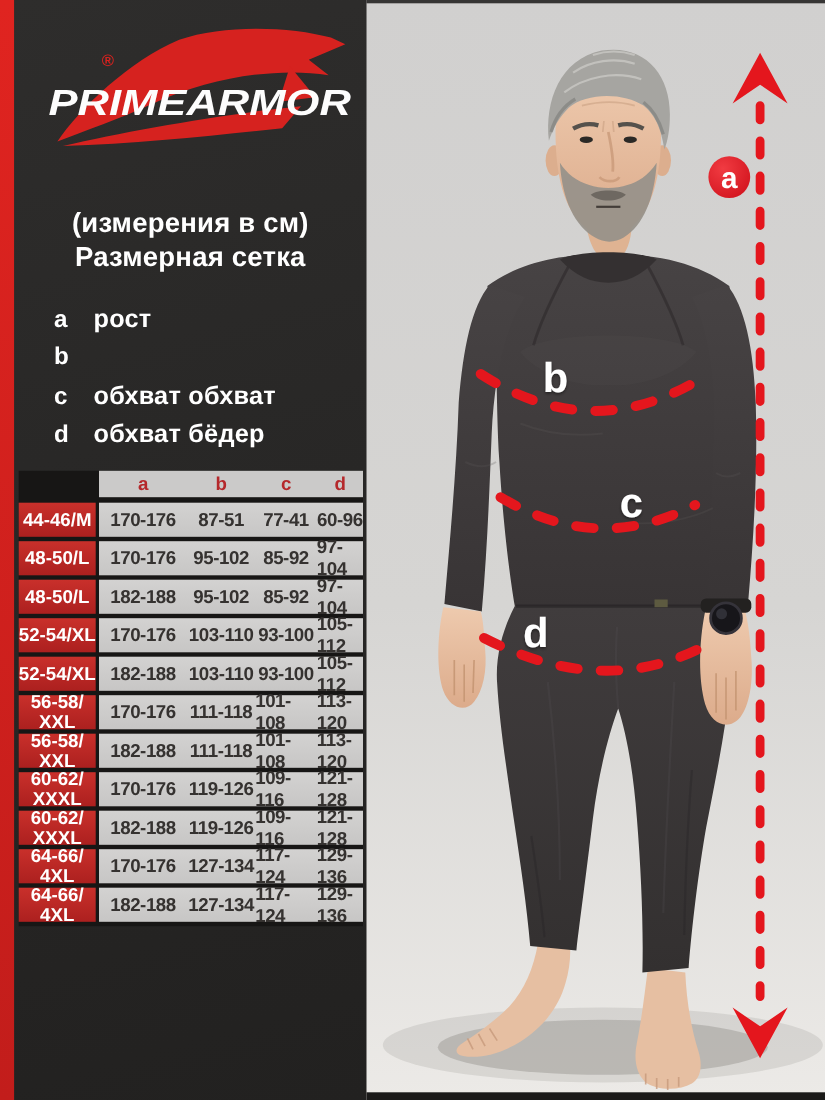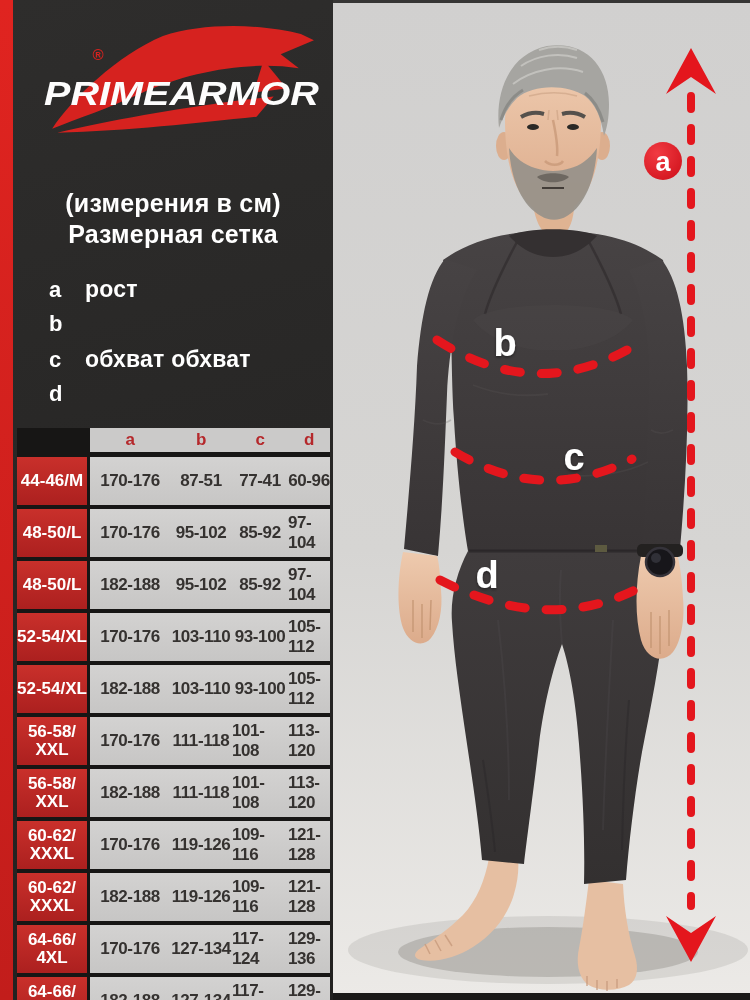--- a/index.html
+++ b/index.html
@@ -19,21 +19,21 @@
   .legend li{display:flex;align-items:baseline;height:35px;color:#fff;}
   .legend .key{width:36px;font-size:22px;font-weight:bold;}
   .legend .lab{font-size:23px;font-weight:bold;letter-spacing:.2px;}
   
   .size-table{position:absolute;left:4px;top:428px;width:313px;background:#171615;}
   .trow{display:flex;gap:3px;margin-bottom:4px;}
   .tsize{width:70px;display:flex;align-items:center;justify-content:center;text-align:center;
          color:#fff;font-weight:bold;font-size:17px;line-height:18px;white-space:pre-line;
          background:linear-gradient(180deg,#c9302b,#ac201f);}
   .tstrip{width:240px;display:flex;background:linear-gradient(180deg,#d3d2d1,#c7c6c5);}
-  .trow:not(.thead){height:48px;}
+  .trow:not(.thead){height:31px;}
   .thead{height:24px;margin-bottom:5px;}
   .thead .tsize{background:none;}
   .thead .tstrip{background:#cbcac9;}
   .tval{display:flex;align-items:center;justify-content:center;
         font-weight:bold;font-size:17px;color:#353230;letter-spacing:-.4px;}
   .tval:nth-child(1){width:80px;}
   .tval:nth-child(2){width:62px;}
   .tval:nth-child(3){width:56px;}
   .tval:nth-child(4){width:42px;}
   .thead .tval{color:#b5282b;font-size:17px;}
@@ -73,20 +73,21 @@
       </li>
       <li>
         <span class="key">b</span>
       </li>
       <li>
         <span class="key">c</span>
         <span class="lab">обхват обхват</span>
       </li>
       <li>
         <span class="key">d</span>
+        <span class="lab">обхват бёдер</span>
       </li>
     </ul>
 
     <div class="size-table">
         <div class="trow thead">
           <div class="tsize"></div>
           <div class="tstrip">
             <div class="tval">a</div>
             <div class="tval">b</div>
             <div class="tval">c</div>

